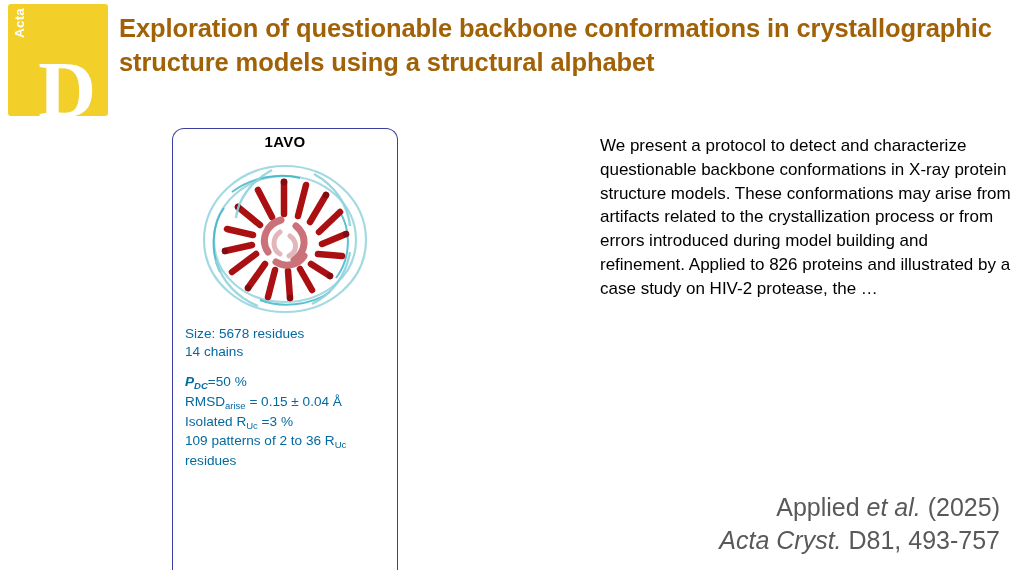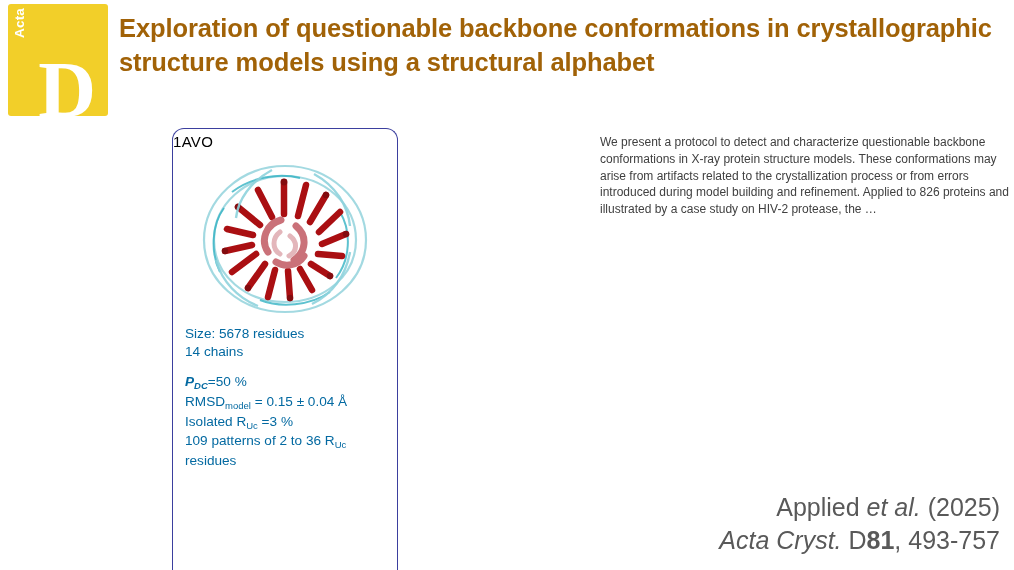--- a/index.html
+++ b/index.html
@@ -70,23 +70,23 @@
     top: 128px;
     width: 226px;
     height: 442px;
     border: 1.6px solid #3b3f9e;
     border-bottom: none;
     border-radius: 12px 12px 0 0;
     background: #ffffff;
     box-sizing: border-box;
   }
   .figure-caption {
-    text-align: left;
+    text-align: center;
     font-size: 15px;
-    font-weight: normal;
+    font-weight: bold;
     color: #000000;
     margin-top: 4px;
     letter-spacing: 0.3px;
   }
 
   
   .protein-art {
     position: relative;
     width: 210px;
     height: 175px;
@@ -113,39 +113,39 @@
     font-style: italic;
     font-weight: bold;
   }
 
   
   .abstract {
     position: absolute;
     left: 600px;
     top: 134px;
     width: 412px;
-    font-size: 12px;
-    color: #404040;
+    font-size: 17px;
+    color: #000000;
     line-height: 1.40;
   }
 
   
   .citation {
     position: absolute;
     right: 14px;
     bottom: 14px;
     text-align: right;
     color: #595959;
     font-size: 25px;
     line-height: 1.30;
   }
   .citation .line1 em { }
   .citation .line2 { font-style: italic; }
   .citation .line2 .nonital { font-style: normal; }
-  .citation .bold { font-weight: bold; font-style: normal; }
+  .citation .bold { font-weight: normal; font-style: normal; }
 </style>
 </head>
 <body>
 
 <div class="logo-badge">
   <div class="vertical-title">Acta Cryst</div>
   <div class="letter">D</div>
 </div>
 
 <div class="title">Exploration of questionable backbone conformations in crystallographic structure models using a structural alphabet</div>
@@ -219,21 +219,21 @@
   <div class="stats">
     <div class="blk">
       <div>Size: 5678 residues</div>
       <div>14 chains</div>
     </div>
     <div class="blk">
       <div>
         <span class="pdc">P</span><span class="pdc sub">DC</span><span>=50 %</span>
       </div>
       <div>
-        <span>RMSD</span><span class="sub">model</span><span> = 0.15 ± 0.04 Å</span>
+        <span>RMSD</span><span class="sub">arise</span><span> = 0.15 ± 0.04 Å</span>
       </div>
       <div>
         <span>Isolated R</span><span class="sub">Uc</span><span> =3 %</span>
       </div>
       <div>
         <span>109 patterns of 2 to 36 R</span><span class="sub">Uc</span>
       </div>
       <div>residues</div>
     </div>
   </div>

